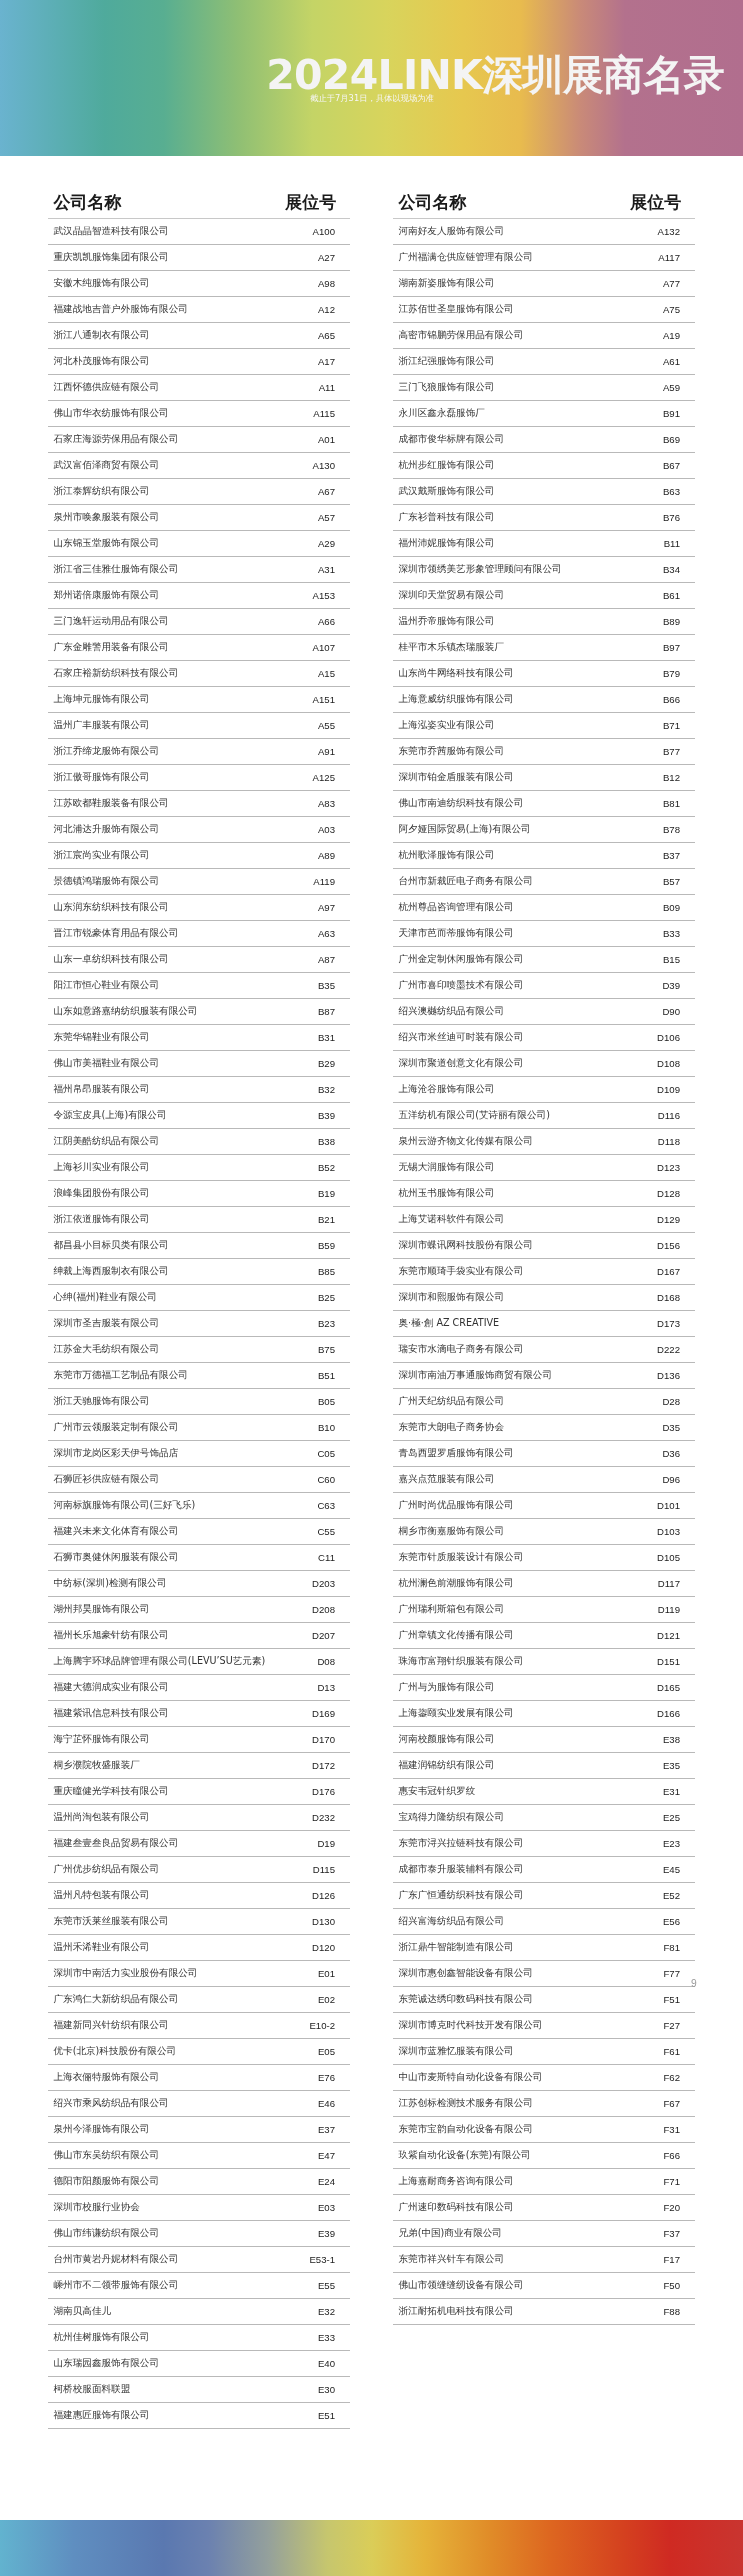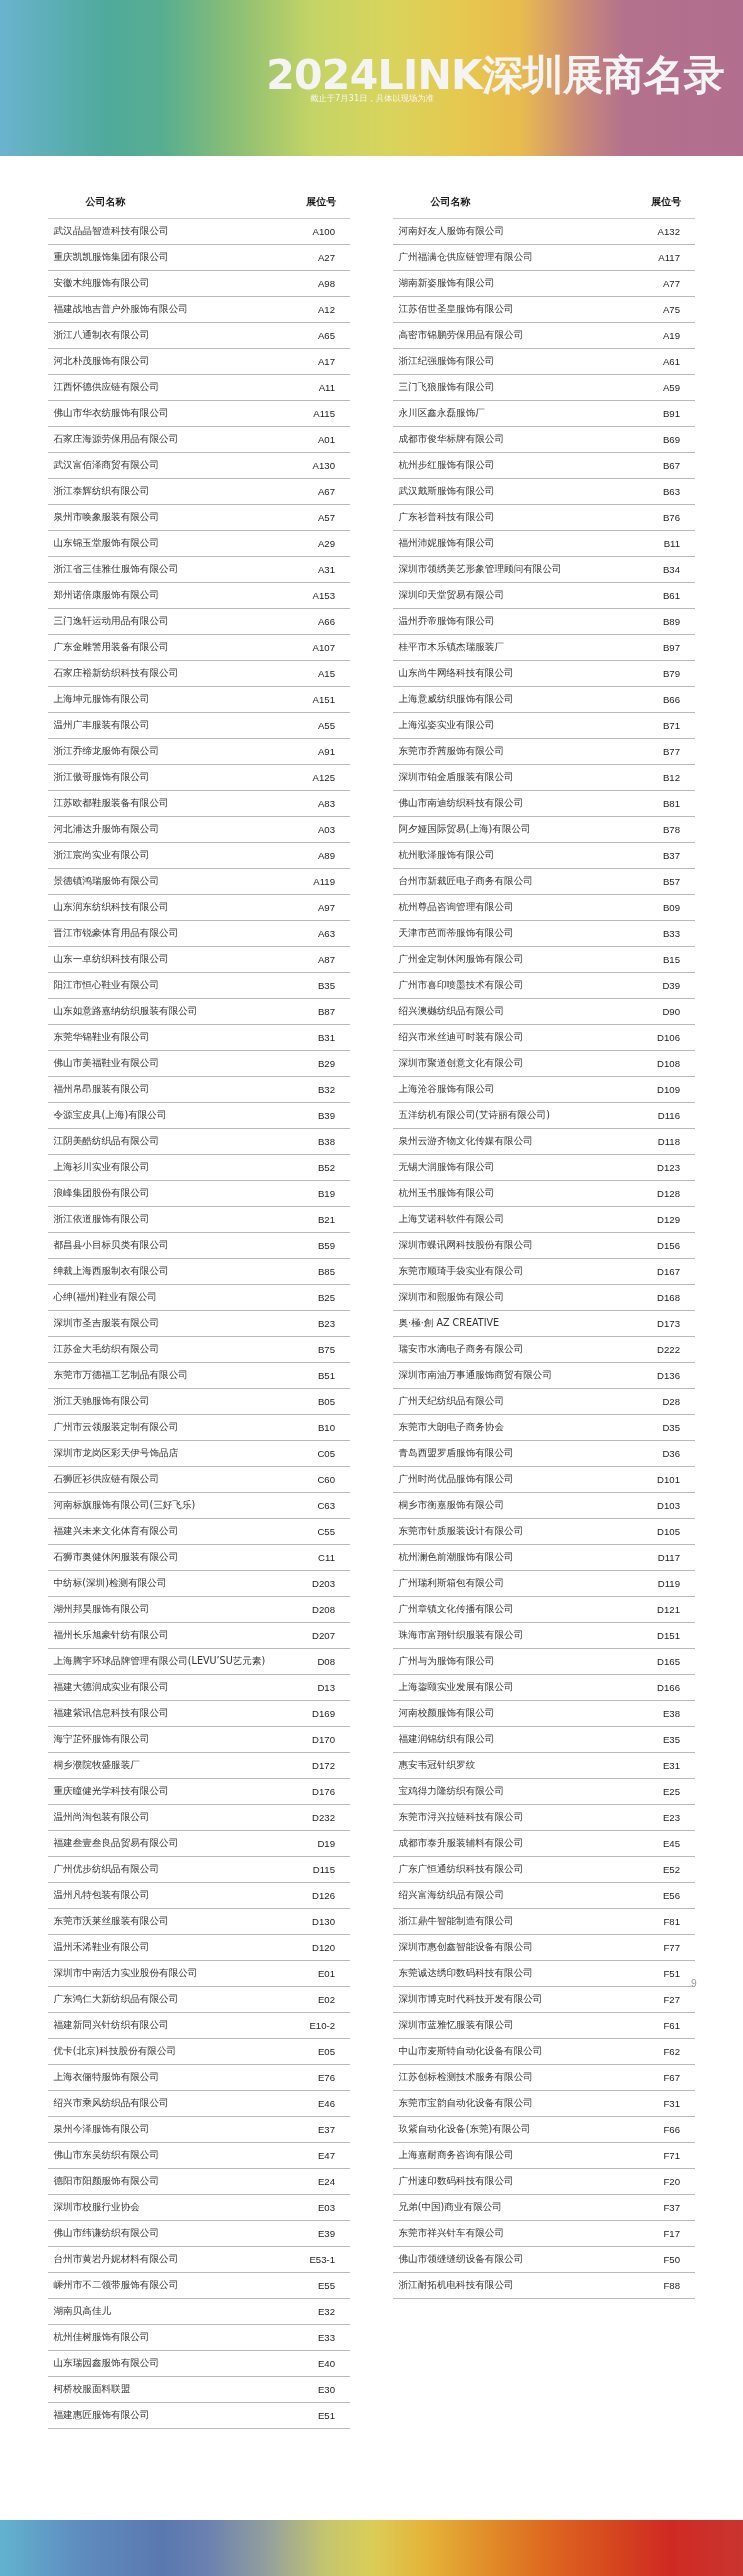--- a/index.html
+++ b/index.html
@@ -24,21 +24,21 @@
     position: absolute; left: 0; top: 93px; width: 744px; text-align: center;
     font-size: 8.3px; color: #f6f6f6;
   }
   .col { position: absolute; width: 302px; }
   .col.left { left: 48px; top: 186px; }
   .col.right { left: 393px; top: 186px; }
   .col-head {
     height: 33px; display: flex; justify-content: space-between; align-items: center;
     padding: 0 13.8px 0 5.5px; border-bottom: 1.4px solid #c8c8c8; box-sizing: border-box;
   }
-  .col-head span { font-size: 10px; font-weight: 700; color: #1a1a1a; margin-left: 32px; }
+  .col-head span { font-size: 17px; font-weight: 700; color: #1a1a1a; }
   .row {
     height: 26px; display: flex; justify-content: space-between; align-items: center;
     padding: 0 15px 0 5.5px; border-bottom: 1px solid #b9b9b9; box-sizing: border-box;
   }
   .row .name { font-size: 9.6px; color: #333; white-space: nowrap; }
   .row .booth { font-size: 9.6px; color: #222; font-family: "Liberation Sans", sans-serif; }
   .stray {
     position: absolute; left: 691px; top: 1978px; font-size: 10.3px; color: #9a9a9a;
     font-family: "Liberation Sans", sans-serif;
   }
@@ -599,20 +599,24 @@
       </div>
       <div class="row">
         <span class="name">东莞市大朗电子商务协会</span>
         <span class="booth">D35</span>
       </div>
       <div class="row">
         <span class="name">青岛西盟罗盾服饰有限公司</span>
         <span class="booth">D36</span>
       </div>
       <div class="row">
+        <span class="name">嘉兴点范服装有限公司</span>
+        <span class="booth">D96</span>
+      </div>
+      <div class="row">
         <span class="name">广州时尚优品服饰有限公司</span>
         <span class="booth">D101</span>
       </div>
       <div class="row">
         <span class="name">桐乡市衡嘉服饰有限公司</span>
         <span class="booth">D103</span>
       </div>
       <div class="row">
         <span class="name">东莞市针质服装设计有限公司</span>
         <span class="booth">D105</span>

